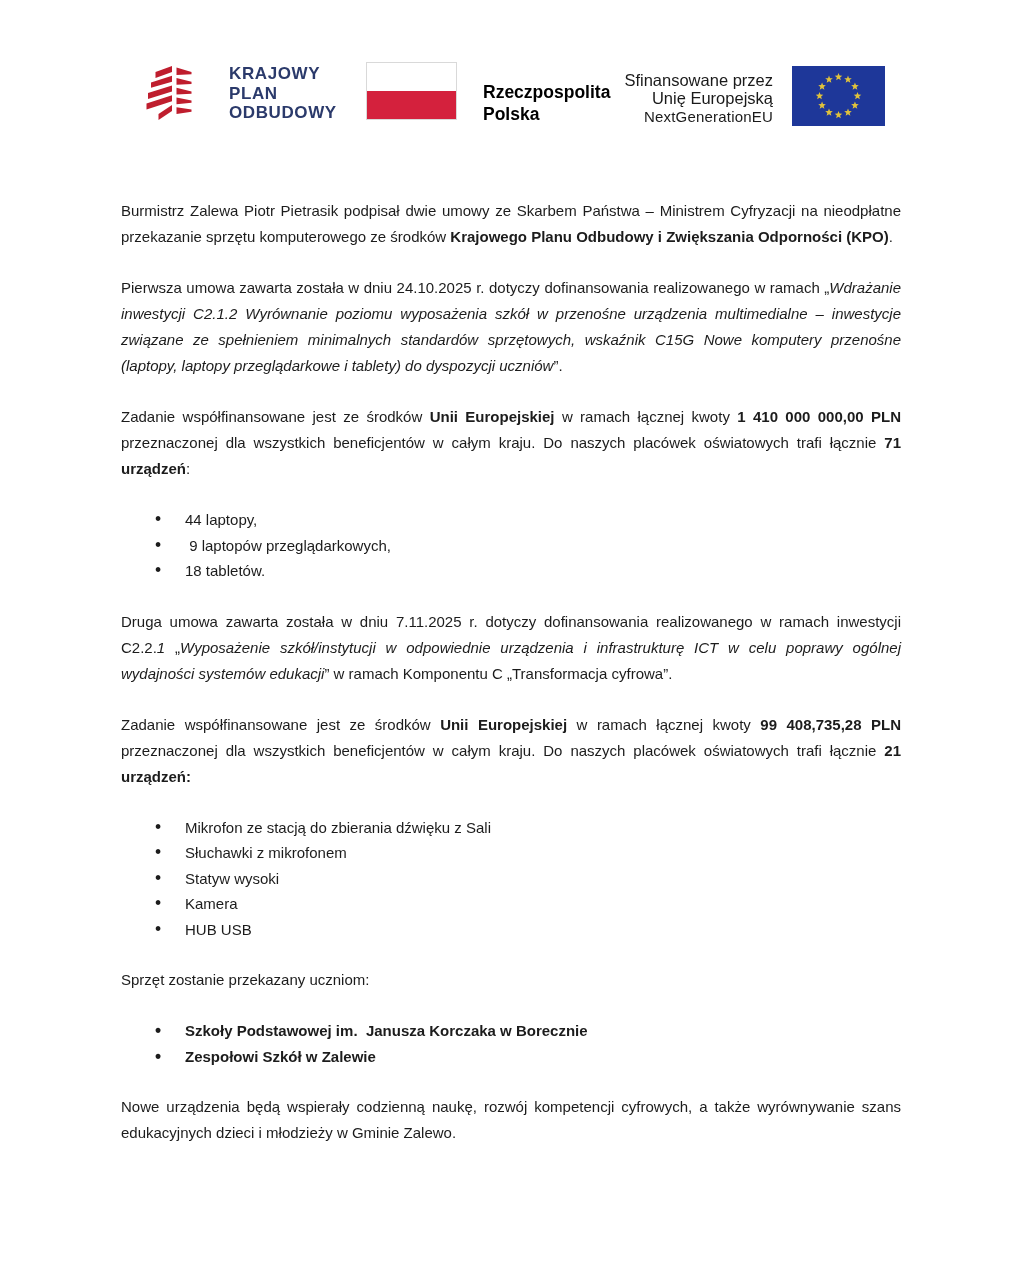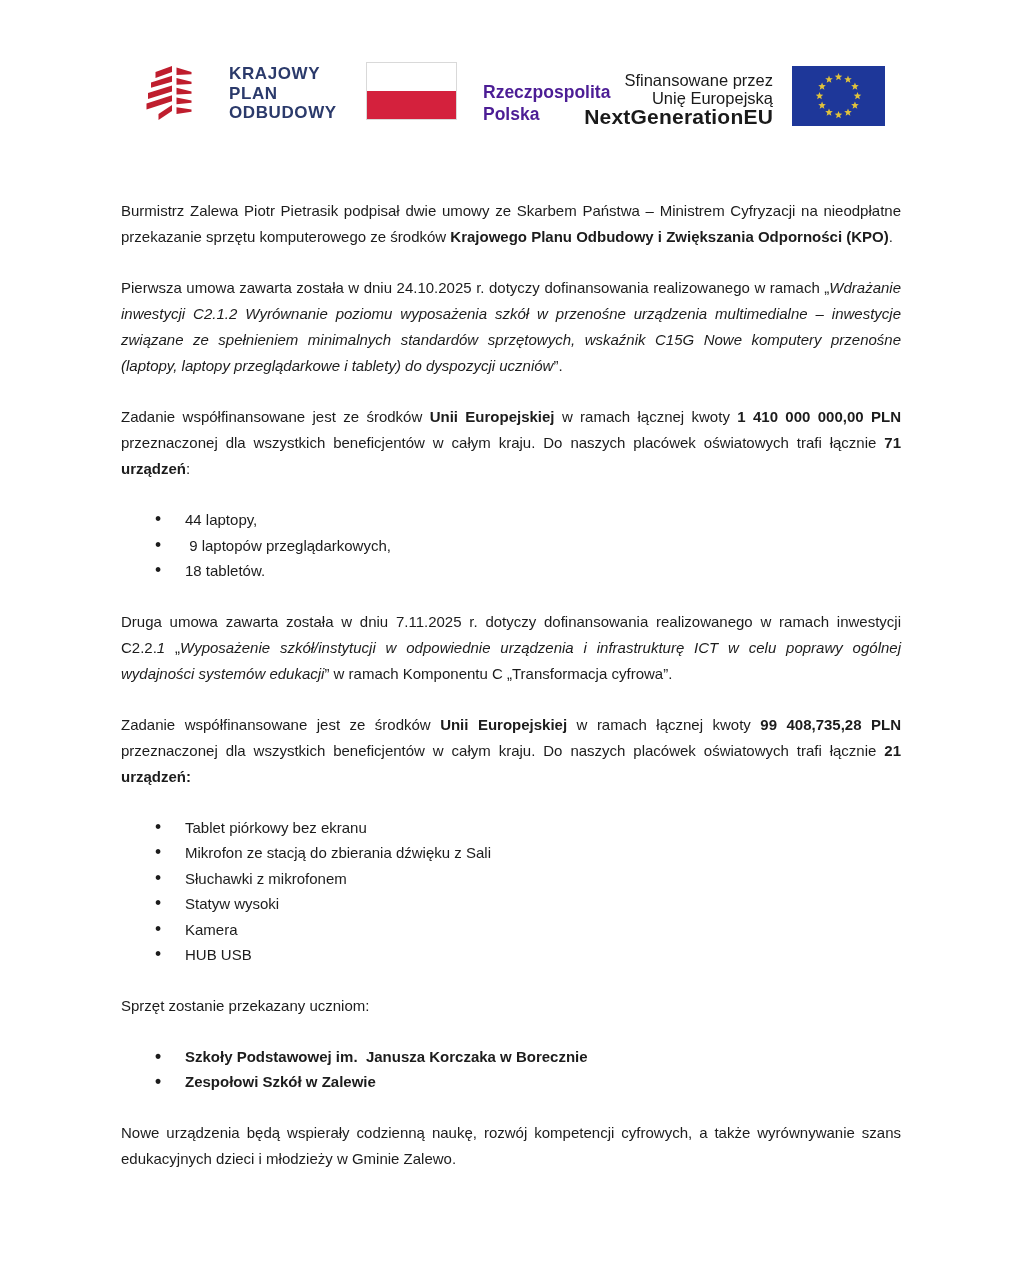--- a/index.html
+++ b/index.html
@@ -26,30 +26,30 @@
 
   .pl-logo { position: absolute; left: 366px; top: 62px; display: flex; align-items: flex-start; }
   .pl-flag {
     width: 89px; height: 56px;
     border: 1px solid #d9d9d9;
     display: flex; flex-direction: column;
   }
   .pl-flag .half { flex: 1; }
   .pl-text {
     margin-left: 26px; margin-top: 20px;
-    font-size: 17.5px; font-weight: 600; line-height: 21.5px; color: #4c1d95;
+    font-size: 17.5px; font-weight: 600; line-height: 21.5px; color: #000000;
   }
 
   .eu-funding { position: absolute; left: 540px; top: 66px; display: flex; align-items: flex-end; }
   .eu-text {
     width: 233px; text-align: right;
     font-size: 16.5px; line-height: 18.5px; color: #1a1a1a;
     margin-top: 3px;
   }
-  .eu-text .ngeu { font-weight: 700; font-size: 21px; letter-spacing: 0.2px; }
+  .eu-text .ngeu { font-weight: 400; font-size: 15px; letter-spacing: 0.2px; }
   .eu-flag-wrap { margin-left: 19px; width: 93px; height: 60px; }
   .eu-flag-wrap svg { display: block; width: 93px; height: 60px; }
 
   
   .content {
     position: absolute;
     left: 121px; top: 198px;
     width: 780px;
     font-size: 15px;
     line-height: 26px;
@@ -148,21 +148,20 @@
         <li>44 laptopy,</li>
         <li>&nbsp;9 laptopów przeglądarkowych,</li>
         <li>18 tabletów.</li>
       </ul>
 
     <p class="para"><span>Druga umowa zawarta została w dniu 7.11.2025 r. dotyczy dofinansowania realizowanego w ramach inwestycji C2.2.</span><span class="i">1</span><span> „</span><span class="i">Wyposażenie szkół/instytucji w odpowiednie urządzenia i infrastrukturę ICT w celu poprawy ogólnej wydajności systemów edukacji</span><span>” w ramach Komponentu C „Transformacja cyfrowa”.</span></p>
 
     <p class="para"><span>Zadanie współfinansowane jest ze środków </span><span class="b">Unii Europejskiej</span><span> w ramach łącznej kwoty </span><span class="b">99 408,735,28 PLN</span><span> przeznaczonej dla wszystkich beneficjentów w całym kraju. Do naszych placówek oświatowych trafi łącznie </span><span class="b">21 urządzeń:</span></p>
 
     <ul class="doc-list">
-        <li>Tablet piórkowy bez ekranu</li>
         <li>Mikrofon ze stacją do zbierania dźwięku z Sali</li>
         <li>Słuchawki z mikrofonem</li>
         <li>Statyw wysoki</li>
         <li>Kamera</li>
         <li>HUB USB</li>
       </ul>
 
     <p class="para left">Sprzęt zostanie przekazany uczniom:</p>
 
     <ul class="doc-list bold">

